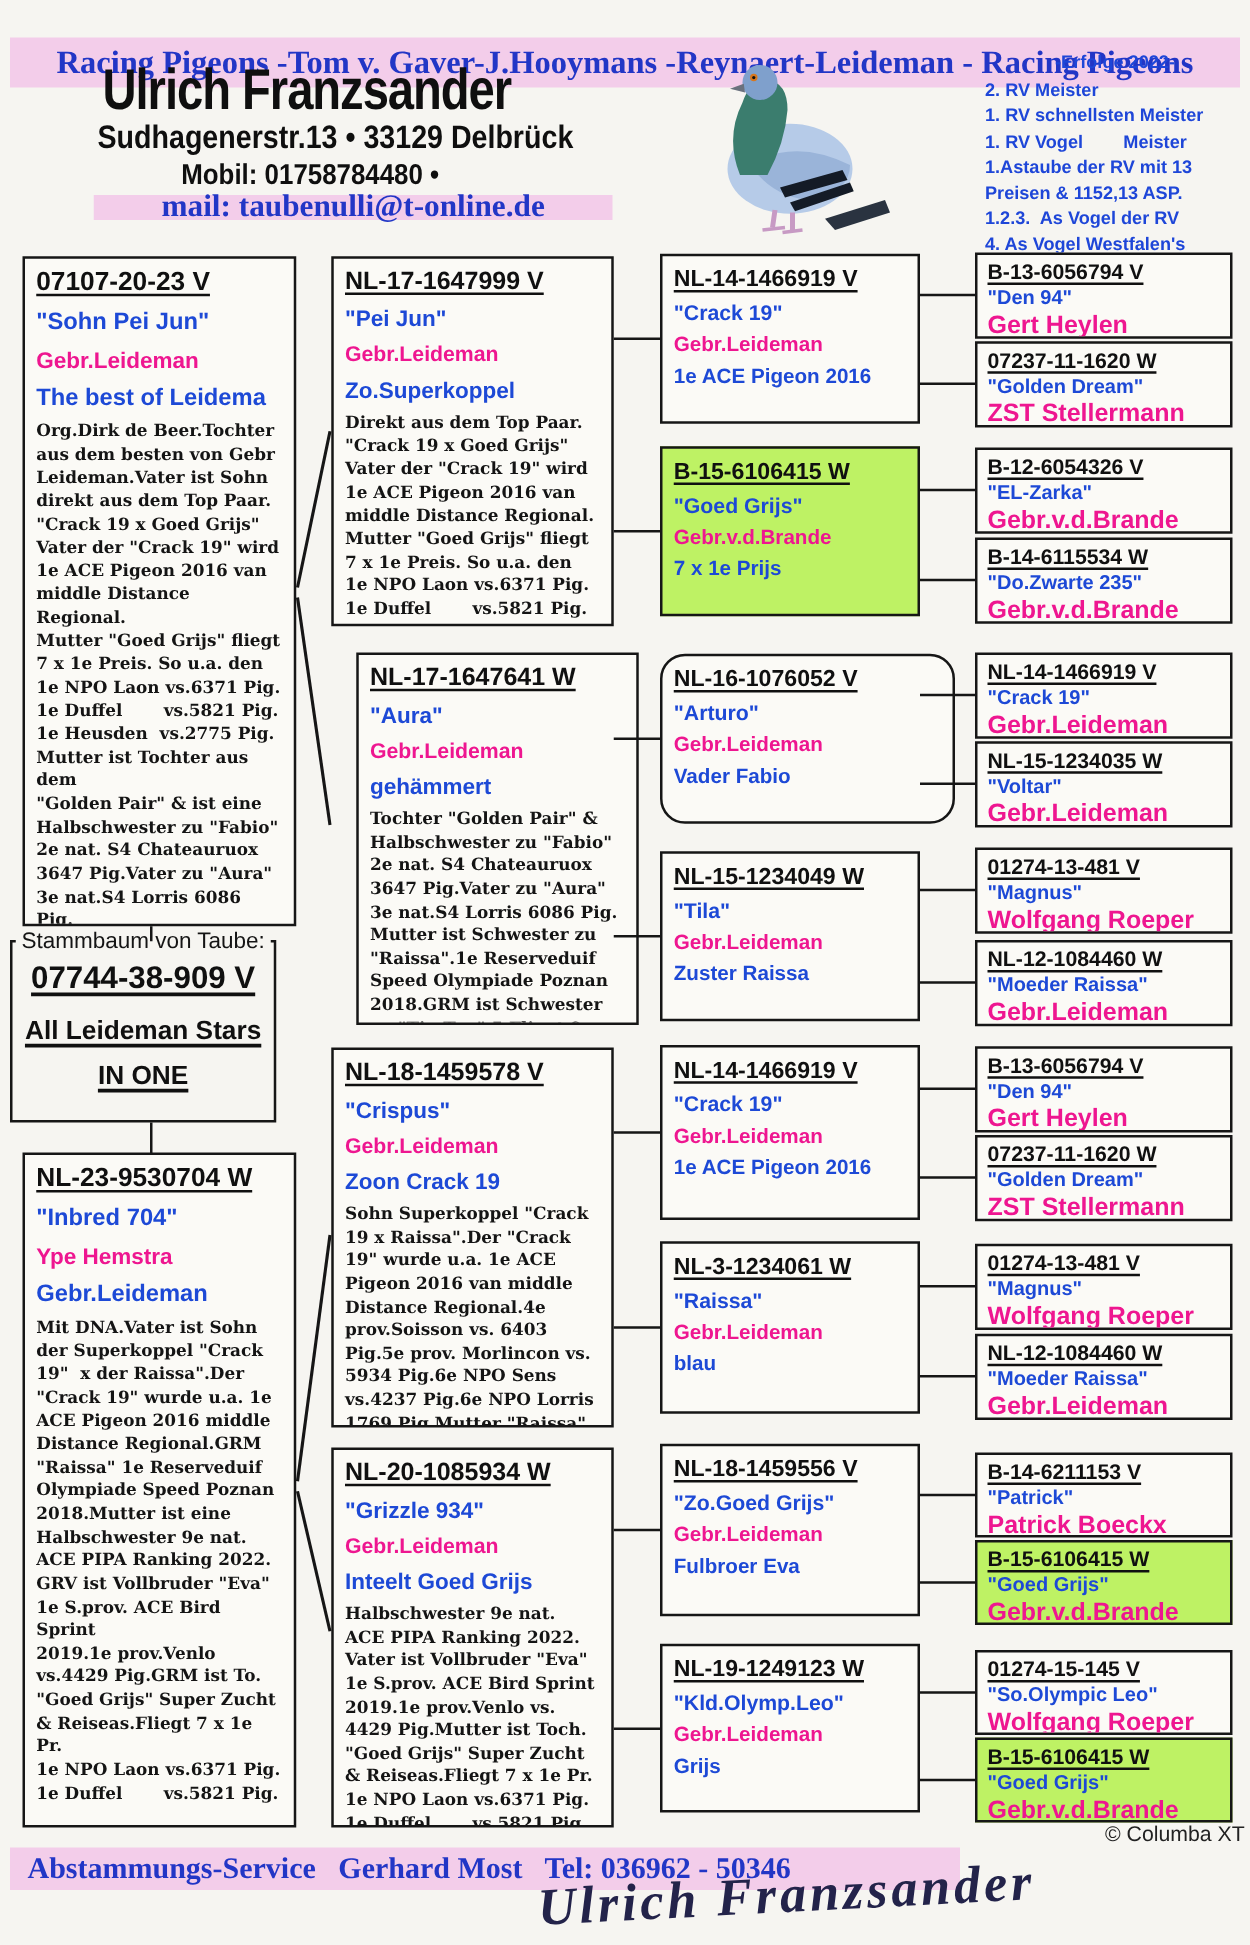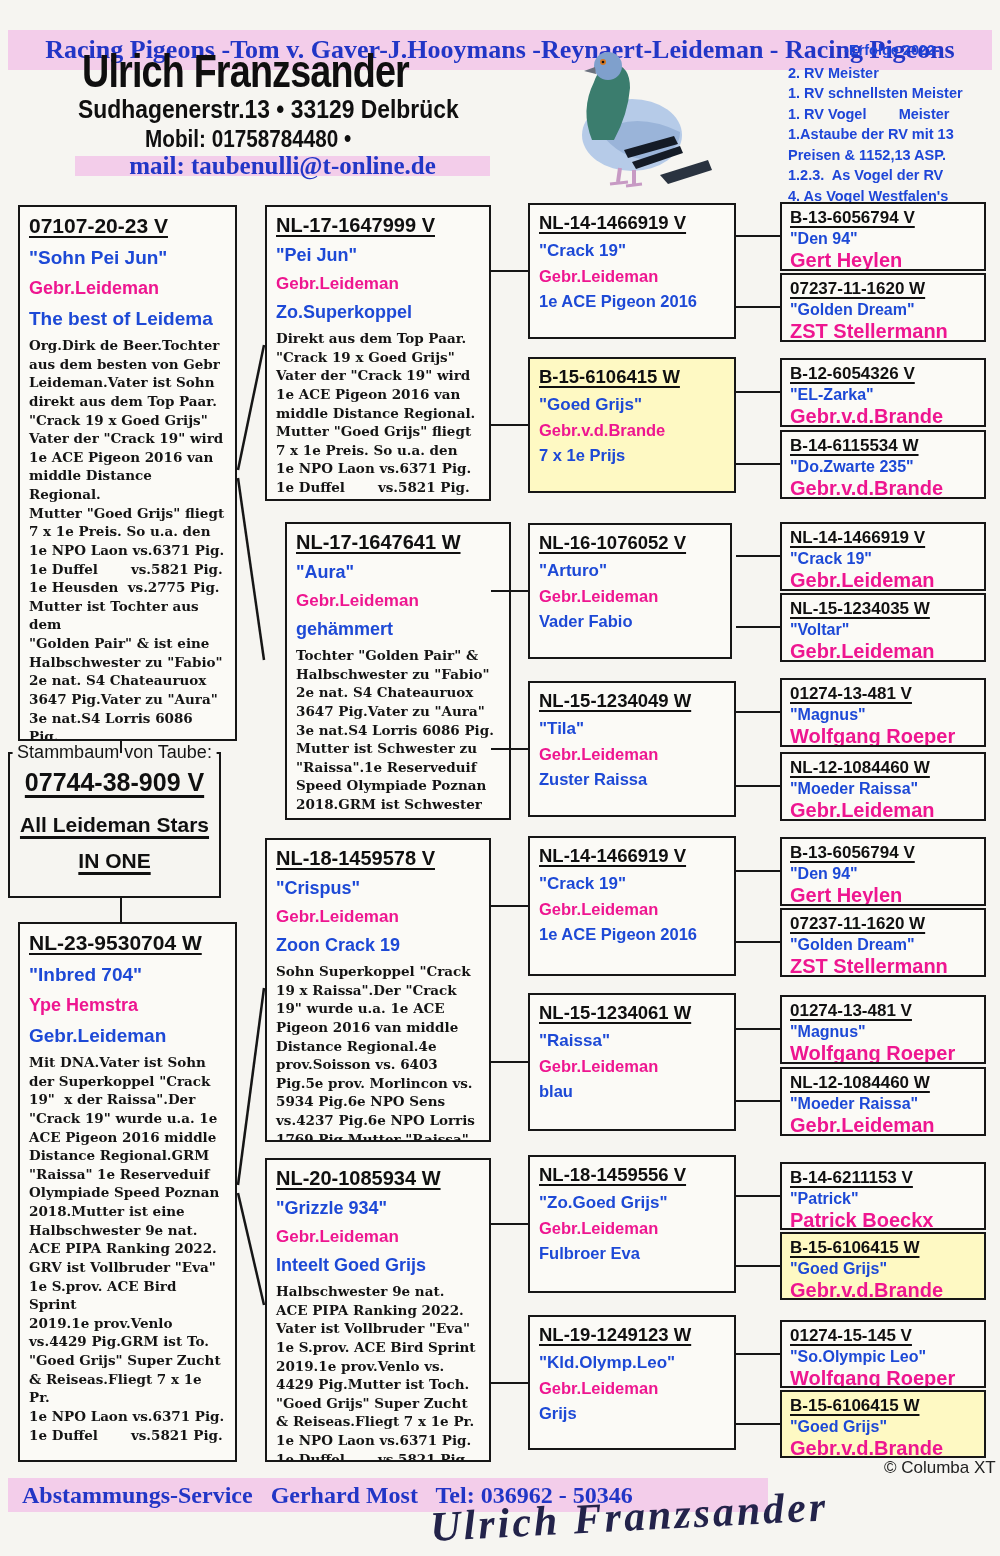--- a/index.html
+++ b/index.html
@@ -44,21 +44,21 @@
     position:absolute; left:788px; top:40px; width:208px;
     color:#1e46d8; font-weight:bold; font-size:14.5px; line-height:1.42;
   }
   .erfolge .t{ text-align:center; margin-bottom:2px; }
   .erfolge div{ white-space:pre-wrap; }
   
   .box{
     position:absolute; background:#fbfaf6; border:2px solid #161616;
     box-sizing:border-box; padding:7px 9px; overflow:hidden;
   }
-  .box.pink{ background:#fef9c3; }
+  .box.pink{ background:#bef264; }
   .ring{
     font-weight:bold; color:#101010;
     text-decoration:underline; text-decoration-thickness:2px; text-underline-offset:3px;
     white-space:nowrap;
   }
   .blue{ color:#1d49d6; font-weight:bold; }
   .mag{ color:#ee1690; font-weight:bold; }
   .body-text{
     font-family:"DejaVu Serif", serif; font-weight:bold; color:#141414;
     font-size:13.5px; line-height:1.38; white-space:pre-wrap; margin-top:6px;
@@ -298,40 +298,40 @@
     <div class="blue l1">"Crack 19"</div>
     <div class="mag l2">Gebr.Leideman</div>
     <div class="blue l3">1e ACE Pigeon 2016</div>
   </div>
   <div class="box g3 pink" style="left:528px; top:357px; width:208px; height:136px;">
     <div class="ring">B-15-6106415 W</div>
     <div class="blue l1">"Goed Grijs"</div>
     <div class="mag l2">Gebr.v.d.Brande</div>
     <div class="blue l3">7 x 1e Prijs</div>
   </div>
-  <div class="box g3" style="left:528px; top:523px; width:204px; height:136px;">
+  <div class="box g3" style="left:528px; top:523px; width:236px; height:136px;border-radius:20px;">
     <div class="ring">NL-16-1076052 V</div>
     <div class="blue l1">"Arturo"</div>
     <div class="mag l2">Gebr.Leideman</div>
     <div class="blue l3">Vader Fabio</div>
   </div>
   <div class="box g3" style="left:528px; top:681px; width:208px; height:136px;">
     <div class="ring">NL-15-1234049 W</div>
     <div class="blue l1">"Tila"</div>
     <div class="mag l2">Gebr.Leideman</div>
     <div class="blue l3">Zuster Raissa</div>
   </div>
   <div class="box g3" style="left:528px; top:836px; width:208px; height:140px;">
     <div class="ring">NL-14-1466919 V</div>
     <div class="blue l1">"Crack 19"</div>
     <div class="mag l2">Gebr.Leideman</div>
     <div class="blue l3">1e ACE Pigeon 2016</div>
   </div>
   <div class="box g3" style="left:528px; top:993px; width:208px; height:138px;">
-    <div class="ring">NL-15-1234061 W</div>
+    <div class="ring">NL-3-1234061 W</div>
     <div class="blue l1">"Raissa"</div>
     <div class="mag l2">Gebr.Leideman</div>
     <div class="blue l3">blau</div>
   </div>
   <div class="box g3" style="left:528px; top:1155px; width:208px; height:138px;">
     <div class="ring">NL-18-1459556 V</div>
     <div class="blue l1">"Zo.Goed Grijs"</div>
     <div class="mag l2">Gebr.Leideman</div>
     <div class="blue l3">Fulbroer Eva</div>
   </div>

